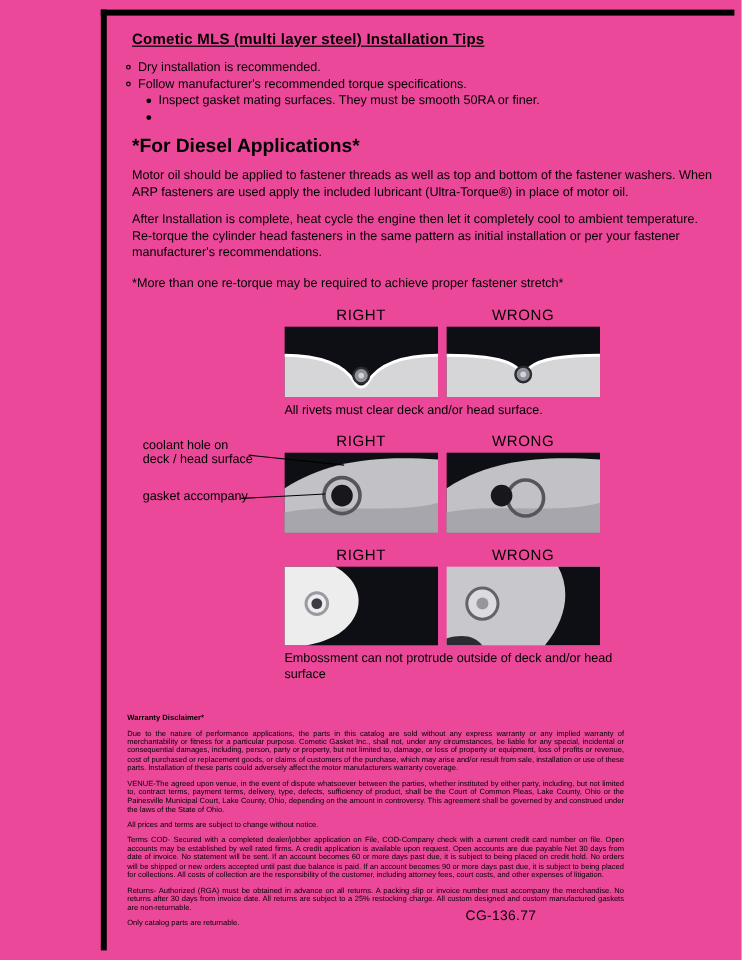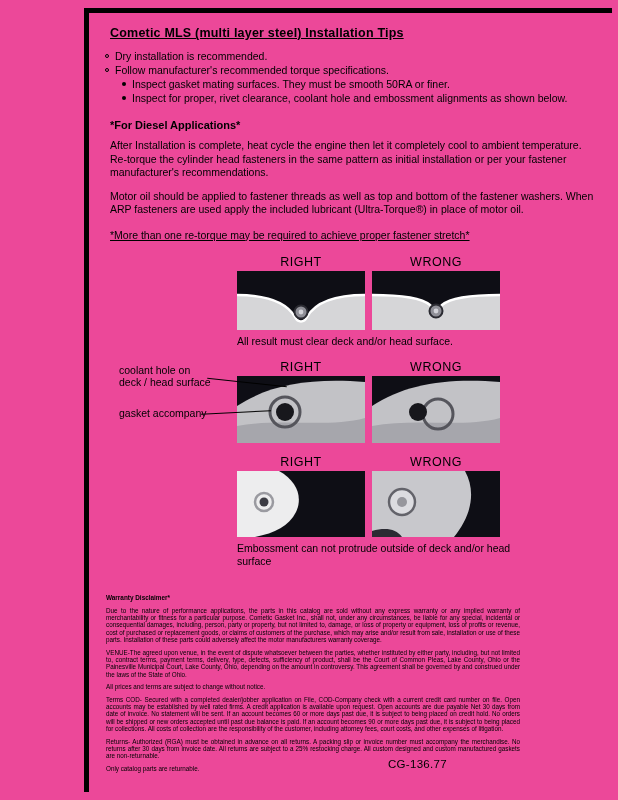--- a/index.html
+++ b/index.html
@@ -13,23 +13,23 @@
   .content { position:absolute; left:104px; top:20px; width:506px; }
 
   .title { font-size:12.5px; font-weight:bold; text-decoration:underline; margin:6px 0 10px 6px; letter-spacing:0.2px; }
 
   .bullets { font-size:10.5px; line-height:13px; }
   .bullet-line { display:flex; margin:1px 0; }
   .b-marker  { width:4px; height:4px; border:1px solid #000; border-radius:50%; margin:4px 6px 0 1px; flex:none; }
   .sub-bullets { margin-left:17px; }
   .sb-marker { width:4px; height:4px; background:#000; border-radius:50%; margin:4px 6px 0 1px; flex:none; }
 
-  .diesel-heading { font-size:11px; font-weight:bold; margin:14px 0 8px 6px; }
+  .diesel-heading { font-size:16px; font-weight:bold; margin:14px 0 8px 6px; }
   .para { font-size:10.5px; line-height:13.5px; width:490px; margin:0 0 10px 6px; }
-  .note { font-size:10.5px; margin:12px 0 0 6px;text-decoration:underline; }
+  .note { font-size:10.5px; margin:12px 0 0 6px; }
 
   .diag-section { margin-top:14px; }
   .diag-row { position:relative; margin-bottom:12px; }
   .diag-grid { display:grid; grid-template-columns:128px 128px; column-gap:7px; row-gap:2px; margin-left:133px; width:263px; }
   .diag-head { font-size:12.5px; text-align:center; letter-spacing:0.5px; }
   .diag-img svg { display:block; width:128px; }
   .diag-caption { font-size:10.5px; margin:5px 0 0 133px; line-height:13px; }
   .diag-caption.narrow { width:300px; }
 
   .callout { position:absolute; font-size:10.5px; line-height:12px; left:15px; width:95px; }
@@ -66,28 +66,27 @@
         <span class="b-marker"></span>
         <span>Follow manufacturer's recommended torque specifications.</span>
       </div>
       <div class="sub-bullets">
         <div class="bullet-line">
           <span class="sb-marker"></span>
           <span>Inspect gasket mating surfaces.  They must be smooth 50RA or finer.</span>
         </div>
         <div class="bullet-line">
           <span class="sb-marker"></span>
-          <span>Inspect for proper, rivet clearance, coolant hole and embossment alignments as shown below.</span>
         </div>
       </div>
     </div>
 
     <div class="diesel-heading">*For Diesel Applications*</div>
+    <div class="para">Motor oil should be applied to fastener threads as well as top and bottom of the fastener washers. When ARP fasteners are used apply the included lubricant (Ultra-Torque®) in place of motor oil.</div>
     <div class="para">After Installation is complete, heat cycle the engine then let it completely cool to ambient temperature. Re-torque the cylinder head fasteners in the same pattern as initial installation or per your fastener manufacturer's recommendations.</div>
-    <div class="para">Motor oil should be applied to fastener threads as well as top and bottom of the fastener washers. When ARP fasteners are used apply the included lubricant (Ultra-Torque®) in place of motor oil.</div>
     <div class="note">*More than one re-torque may be required to achieve proper fastener stretch*</div>
 
     <div class="diag-section">
 
       <div class="diag-row">
         <div class="diag-grid">
           <div class="diag-head">RIGHT</div>
           <div class="diag-head">WRONG</div>
           <div class="diag-img">
             <svg viewBox="0 0 128 59" width="128" height="59">
@@ -101,21 +100,21 @@
           <div class="diag-img">
             <svg viewBox="0 0 128 59" width="128" height="59">
               <rect width="128" height="59" fill="#0e0e15"></rect>
               <path d="M0,24 C30,24 50,27 58,34 C61,38 67,38 70,34 C78,27 98,24 128,24 L128,59 L0,59 Z" fill="#d6d6d8"></path>
               <path d="M0,24 C30,24 50,27 58,34 C61,38 67,38 70,34 C78,27 98,24 128,24" fill="none" stroke="#ffffff" stroke-width="2.5"></path>
               <circle cx="64" cy="40" r="6.5" fill="#8f8f97" stroke="#2a2a31" stroke-width="2"></circle>
               <circle cx="64" cy="40" r="2.4" fill="#d2d2d8"></circle>
             </svg>
           </div>
         </div>
-        <div class="diag-caption">All result must clear deck and/or head surface.</div>
+        <div class="diag-caption">All rivets must clear deck and/or head surface.</div>
       </div>
 
       <div class="diag-row">
         <div class="callout callout-1">coolant hole on deck / head surface</div>
         <div class="callout callout-2">gasket accompany</div>
         <div class="connector connector-1"></div>
         <div class="connector connector-2"></div>
         <div class="diag-grid">
           <div class="diag-head">RIGHT</div>
           <div class="diag-head">WRONG</div>

